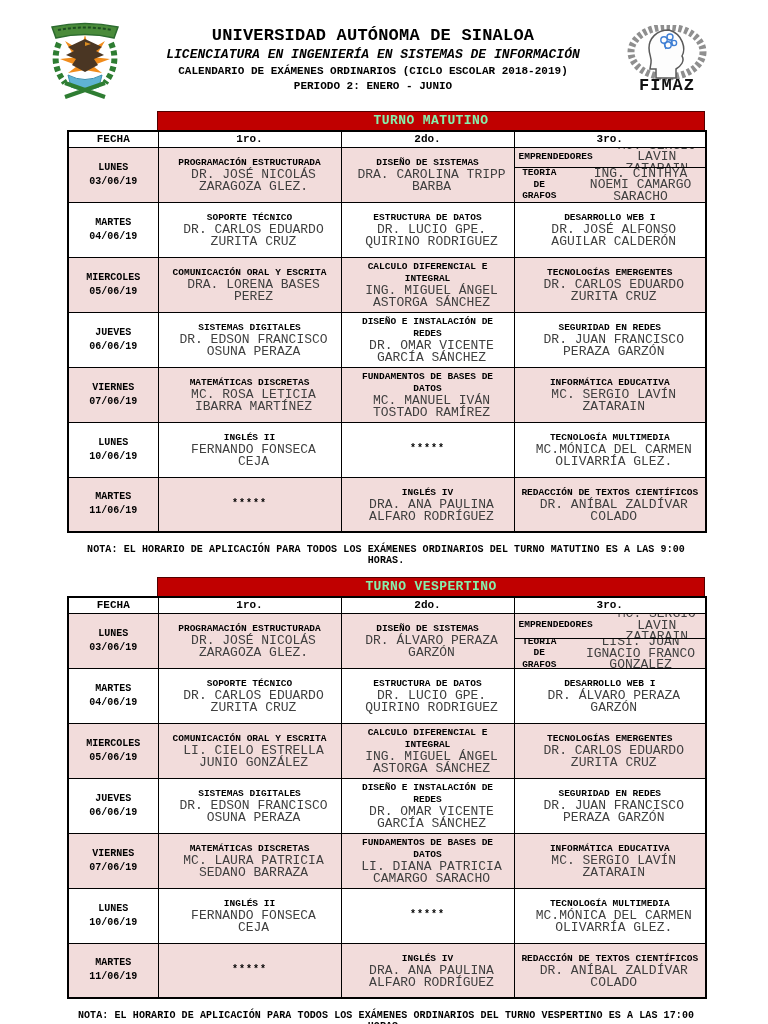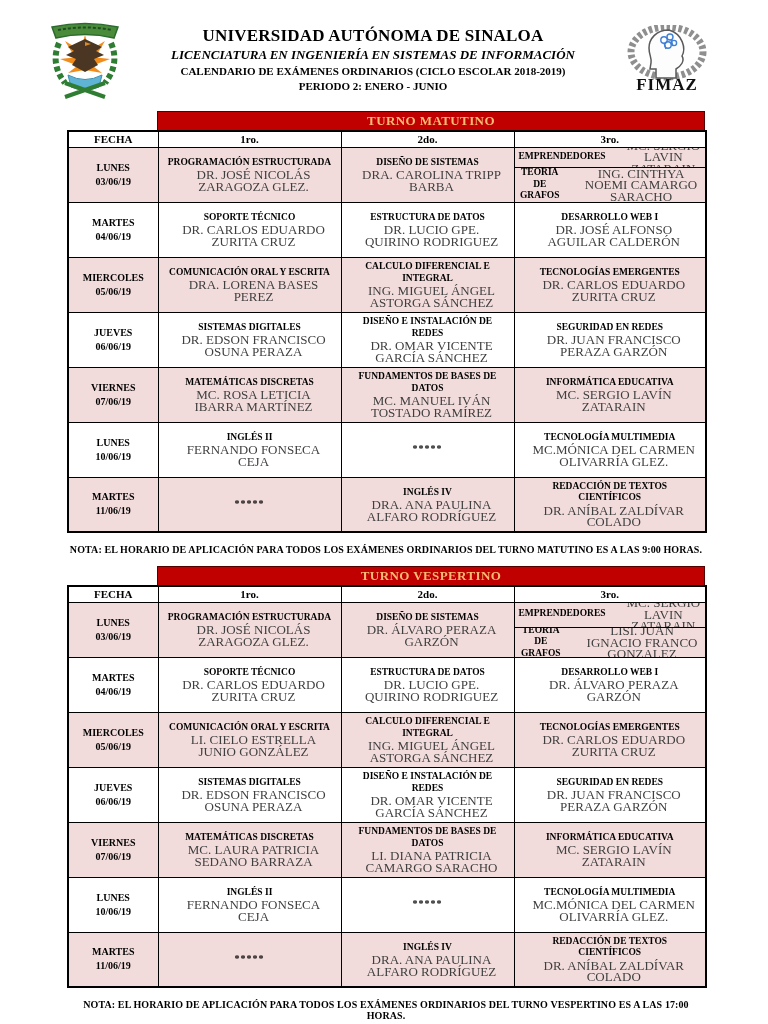--- a/index.html
+++ b/index.html
@@ -1,39 +1,39 @@
 <!DOCTYPE html>
 <html style="--red: #C00000; --pink: #F2DCDB;"><head>
 <meta charset="utf-8">
 <style>
   html,body{margin:0;padding:0;background:#fff;}
   .page{
     width:758px;height:1024px;background:#fff;overflow:hidden;
-    font-family:Liberation Serif, serif;color:#000;
+    font-family:Liberation Mono, monospace;color:#000;
     position:relative;box-sizing:border-box;
   }
   
   .doc-header{
     display:flex;justify-content:center;align-items:center;
     gap:16px;padding-top:12px;height:94px;
   }
   .htext{text-align:center;width:470px;}
   .h1{font-size:17px;font-weight:bold;letter-spacing:.2px;line-height:21px;}
   .h2{font-size:14.5px;font-weight:bold;font-style:italic;line-height:19px;}
   .h3{font-size:13px;font-weight:bold;font-style:italic;line-height:18px;}
   .h4{font-size:11px;font-weight:bold;line-height:15px;}
   .h5{font-size:11px;font-weight:bold;line-height:15px;}
   
   .sched-section{margin-left:67px;width:638px;}
   section[data-table-index="0"]{margin-top:5px;}
   section[data-table-index="1"]{margin-top:11px;}
   .tbar-row{display:flex;height:19px;}
   .tbar-spacer{width:90px;}
   .tbar{
-    flex:1;background:var(--red,#C00000);color:#fdba74;font-weight:bold;
+    flex:1;background:var(--red,#C00000);color:#86efac;font-weight:bold;
     font-size:13px;line-height:18px;text-align:center;letter-spacing:.4px;
     border:1px solid #520000;border-bottom:none;box-sizing:border-box;
   }
   table.sched{
     border-collapse:collapse;table-layout:fixed;width:638px;
     border:2.5px solid #000;
   }
   .sched th,.sched td{border:1.5px solid #000;box-sizing:border-box;}
   .sched th{
     height:16px;background:#fff;font-size:11px;font-weight:bold;

